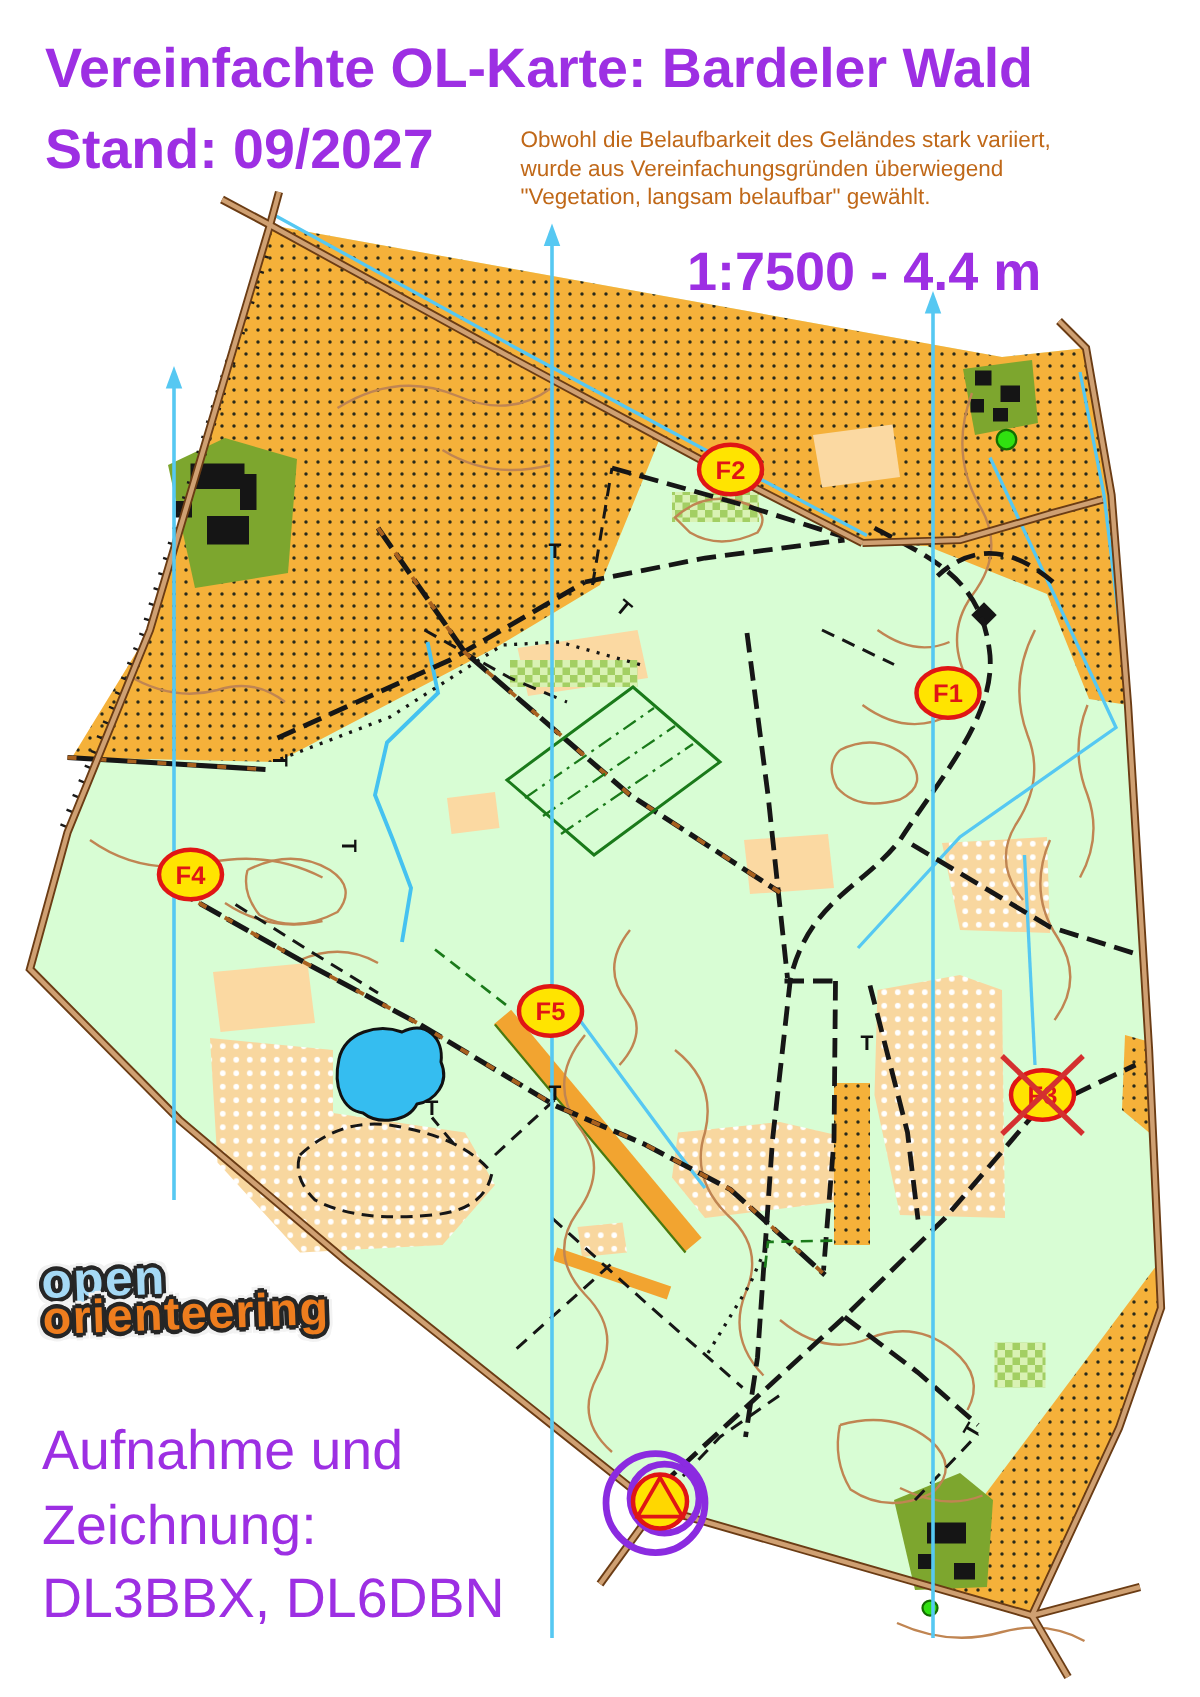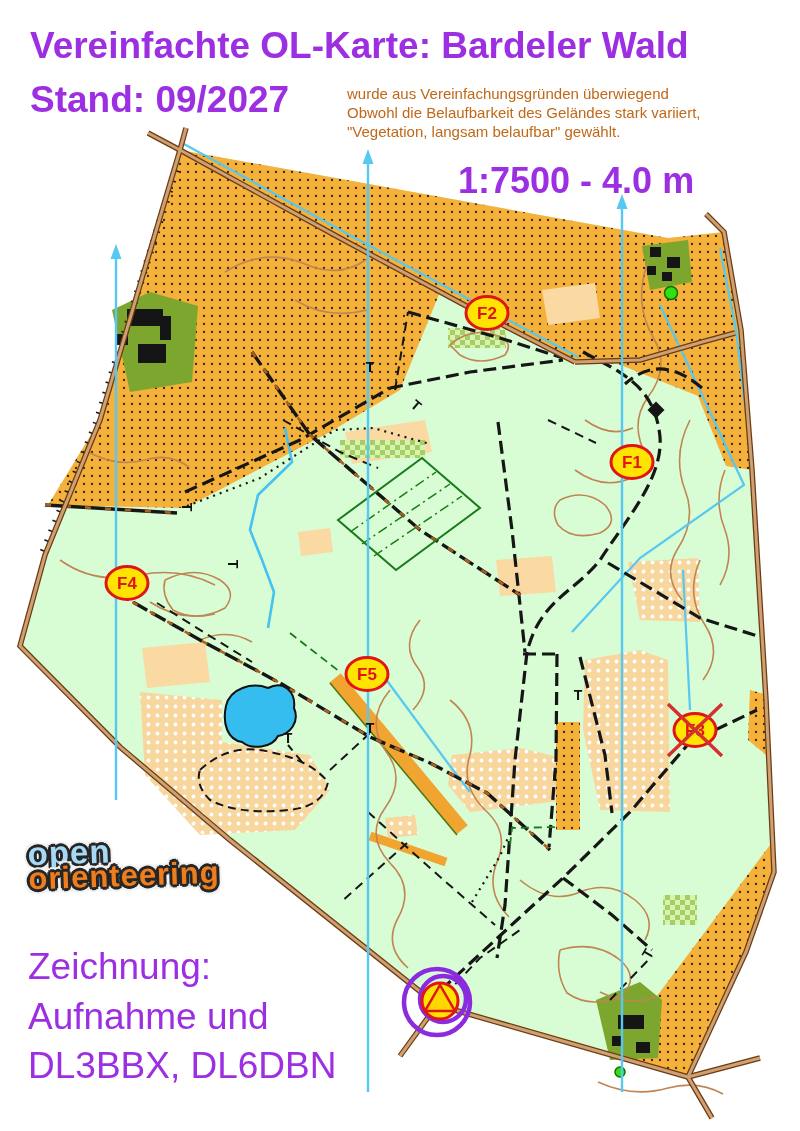--- a/index.html
+++ b/index.html
@@ -271,32 +271,32 @@
           <circle cx="437" cy="1002" r="33" fill="none" stroke="#8b2be0" stroke-width="4.5"></circle>
           <circle cx="443" cy="999" r="23" fill="none" stroke="#8b2be0" stroke-width="4.5"></circle>
           <circle cx="440" cy="1001" r="18" fill="#ffe400" stroke="#e01515" stroke-width="3"></circle>
           <polygon points="440,985 455,1011 425,1011" fill="#ffd700" stroke="#e01515" stroke-width="2.5"></polygon>
         </g>
       </g>
 </svg>
 
 <div id="title" class="ptxt">Vereinfachte OL-Karte: Bardeler Wald</div>
 <div id="stand" class="ptxt">Stand: 09/2027</div>
-<div id="scale" class="ptxt">1:7500 - 4.0 m</div>
+<div id="scale" class="ptxt">1:7500 - 4.4 m</div>
 
 <div id="note">
+  <div>Obwohl die Belaufbarkeit des Geländes stark variiert,</div>
   <div>wurde aus Vereinfachungsgründen überwiegend</div>
-  <div>Obwohl die Belaufbarkeit des Geländes stark variiert,</div>
   <div>"Vegetation, langsam belaufbar" gewählt.</div>
 </div>
 
 <div id="logo">
   <span class="l1">open</span>
   <span class="l2">orienteering</span>
 </div>
 
 <div id="credits">
+  <div>Aufnahme und</div>
   <div>Zeichnung:</div>
-  <div>Aufnahme und</div>
   <div>DL3BBX, DL6DBN</div>
 </div>
 
 </div>
 
 </body></html>

